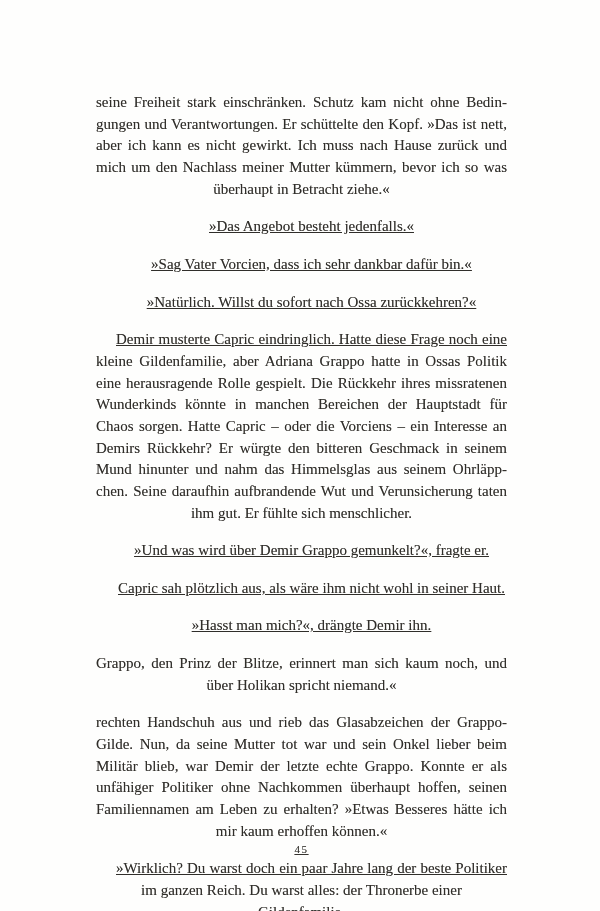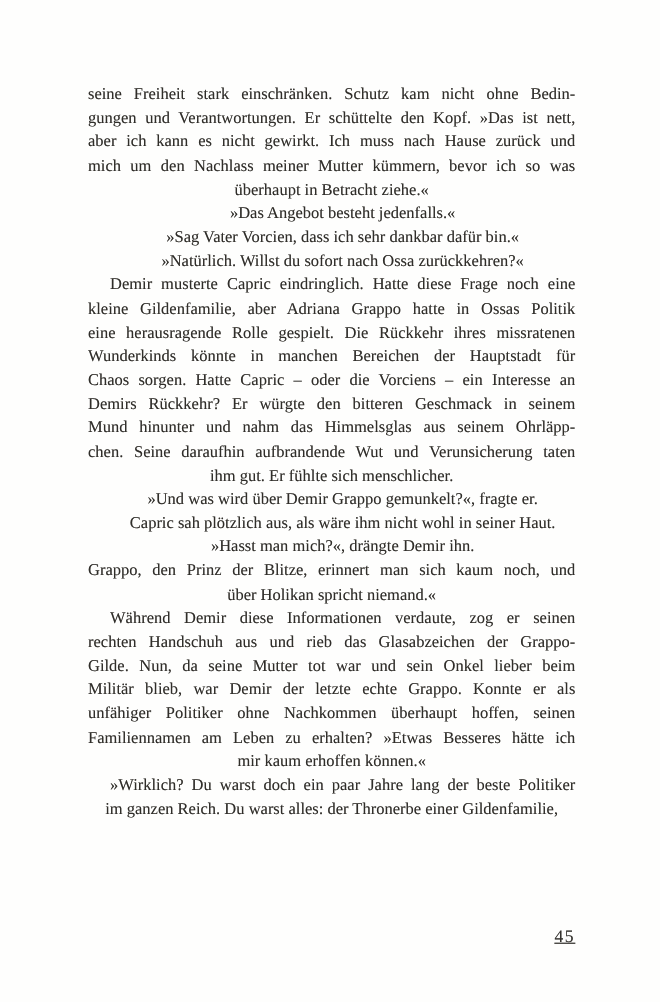--- a/index.html
+++ b/index.html
@@ -23,36 +23,36 @@
     position: absolute;
     left: 80px;
     top: 76px;
     width: 443px;
     font-size: 15px;
     line-height: 21.65px;
     color: #302e2a;
     text-shadow: 0 0 0.5px rgba(40, 38, 34, 0.4);
     text-rendering: optimizeLegibility;
   }
-  .para { margin: 0; padding: 0; }
+  .para { margin: 16px; padding: 0; }
   .line { margin: 0; padding: 0; }
   .line.just {
     text-align: justify;
     text-align-last: justify;
     -moz-text-align-last: justify;
   }
   .line.endline { text-align: center; }
-  .line.indent { padding-left: 20px; }
+  .line.indent { padding-left: 20px; text-decoration: underline; }
   .folio {
     position: absolute;
     left: 80px;
     top: 843px;
     width: 443px;
-    text-align: right;
-    font-size: 16px;
+    text-align: center;
+    font-size: 11px;
     letter-spacing: 1.5px;
     color: #35332f;
     text-shadow: 0 0 0.5px rgba(40, 38, 34, 0.4);
     text-decoration: underline;
   }
 </style>
 </head>
 <body style="background: rgb(253, 253, 252);">
 
 <div class="page">
@@ -91,21 +91,20 @@
         <div class="line endline indent">Capric sah plötzlich aus, als wäre ihm nicht wohl in seiner Haut.</div>
       </div>
       <div class="para">
         <div class="line endline indent">»Hasst man mich?«, drängte Demir ihn.</div>
       </div>
       <div class="para">
         <div class="line just">Grappo, den Prinz der Blitze, erinnert man sich kaum noch, und</div>
         <div class="line endline">über Holikan spricht niemand.«</div>
       </div>
       <div class="para">
-        <div class="line just indent">Während Demir diese Informationen verdaute, zog er seinen</div>
         <div class="line just">rechten Handschuh aus und rieb das Glasabzeichen der Grappo-</div>
         <div class="line just">Gilde. Nun, da seine Mutter tot war und sein Onkel lieber beim</div>
         <div class="line just">Militär blieb, war Demir der letzte echte Grappo. Konnte er als</div>
         <div class="line just">unfähiger Politiker ohne Nachkommen überhaupt hoffen, seinen</div>
         <div class="line just">Familiennamen am Leben zu erhalten? »Etwas Besseres hätte ich</div>
         <div class="line endline">mir kaum erhoffen können.«</div>
       </div>
       <div class="para">
         <div class="line just indent">»Wirklich? Du warst doch ein paar Jahre lang der beste Politiker</div>
         <div class="line endline">im ganzen Reich. Du warst alles: der Thronerbe einer Gildenfamilie,</div>

